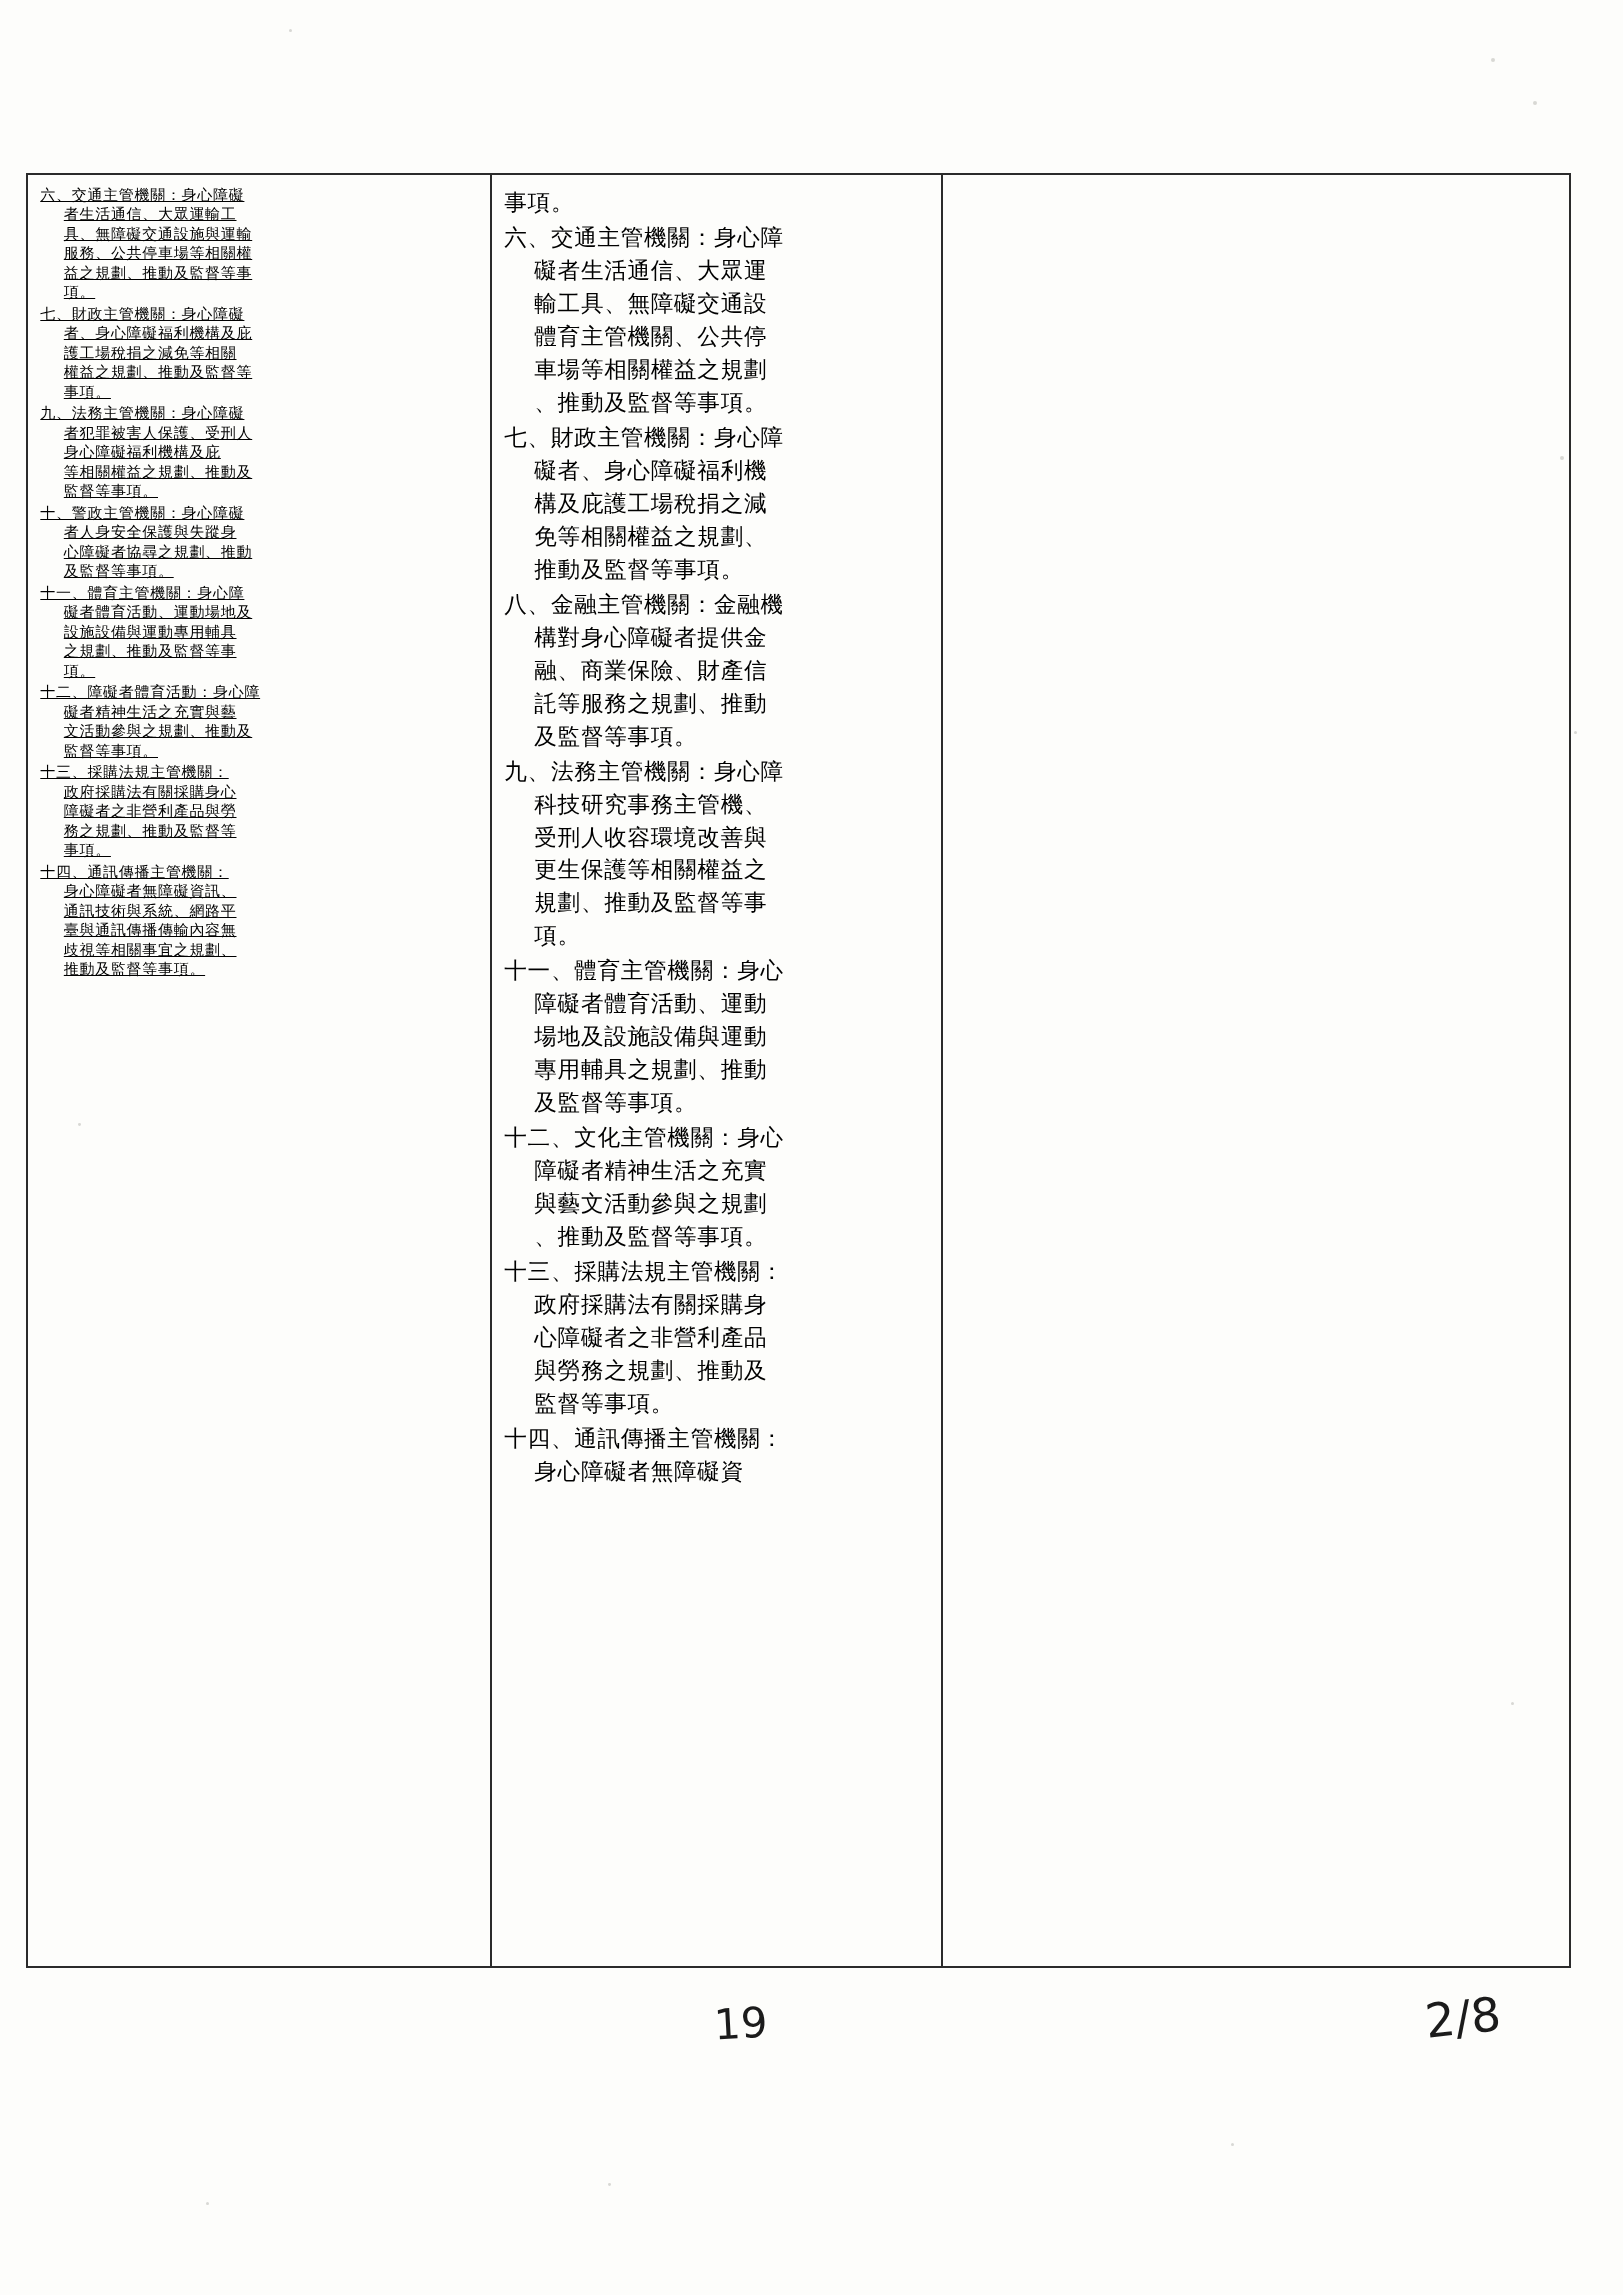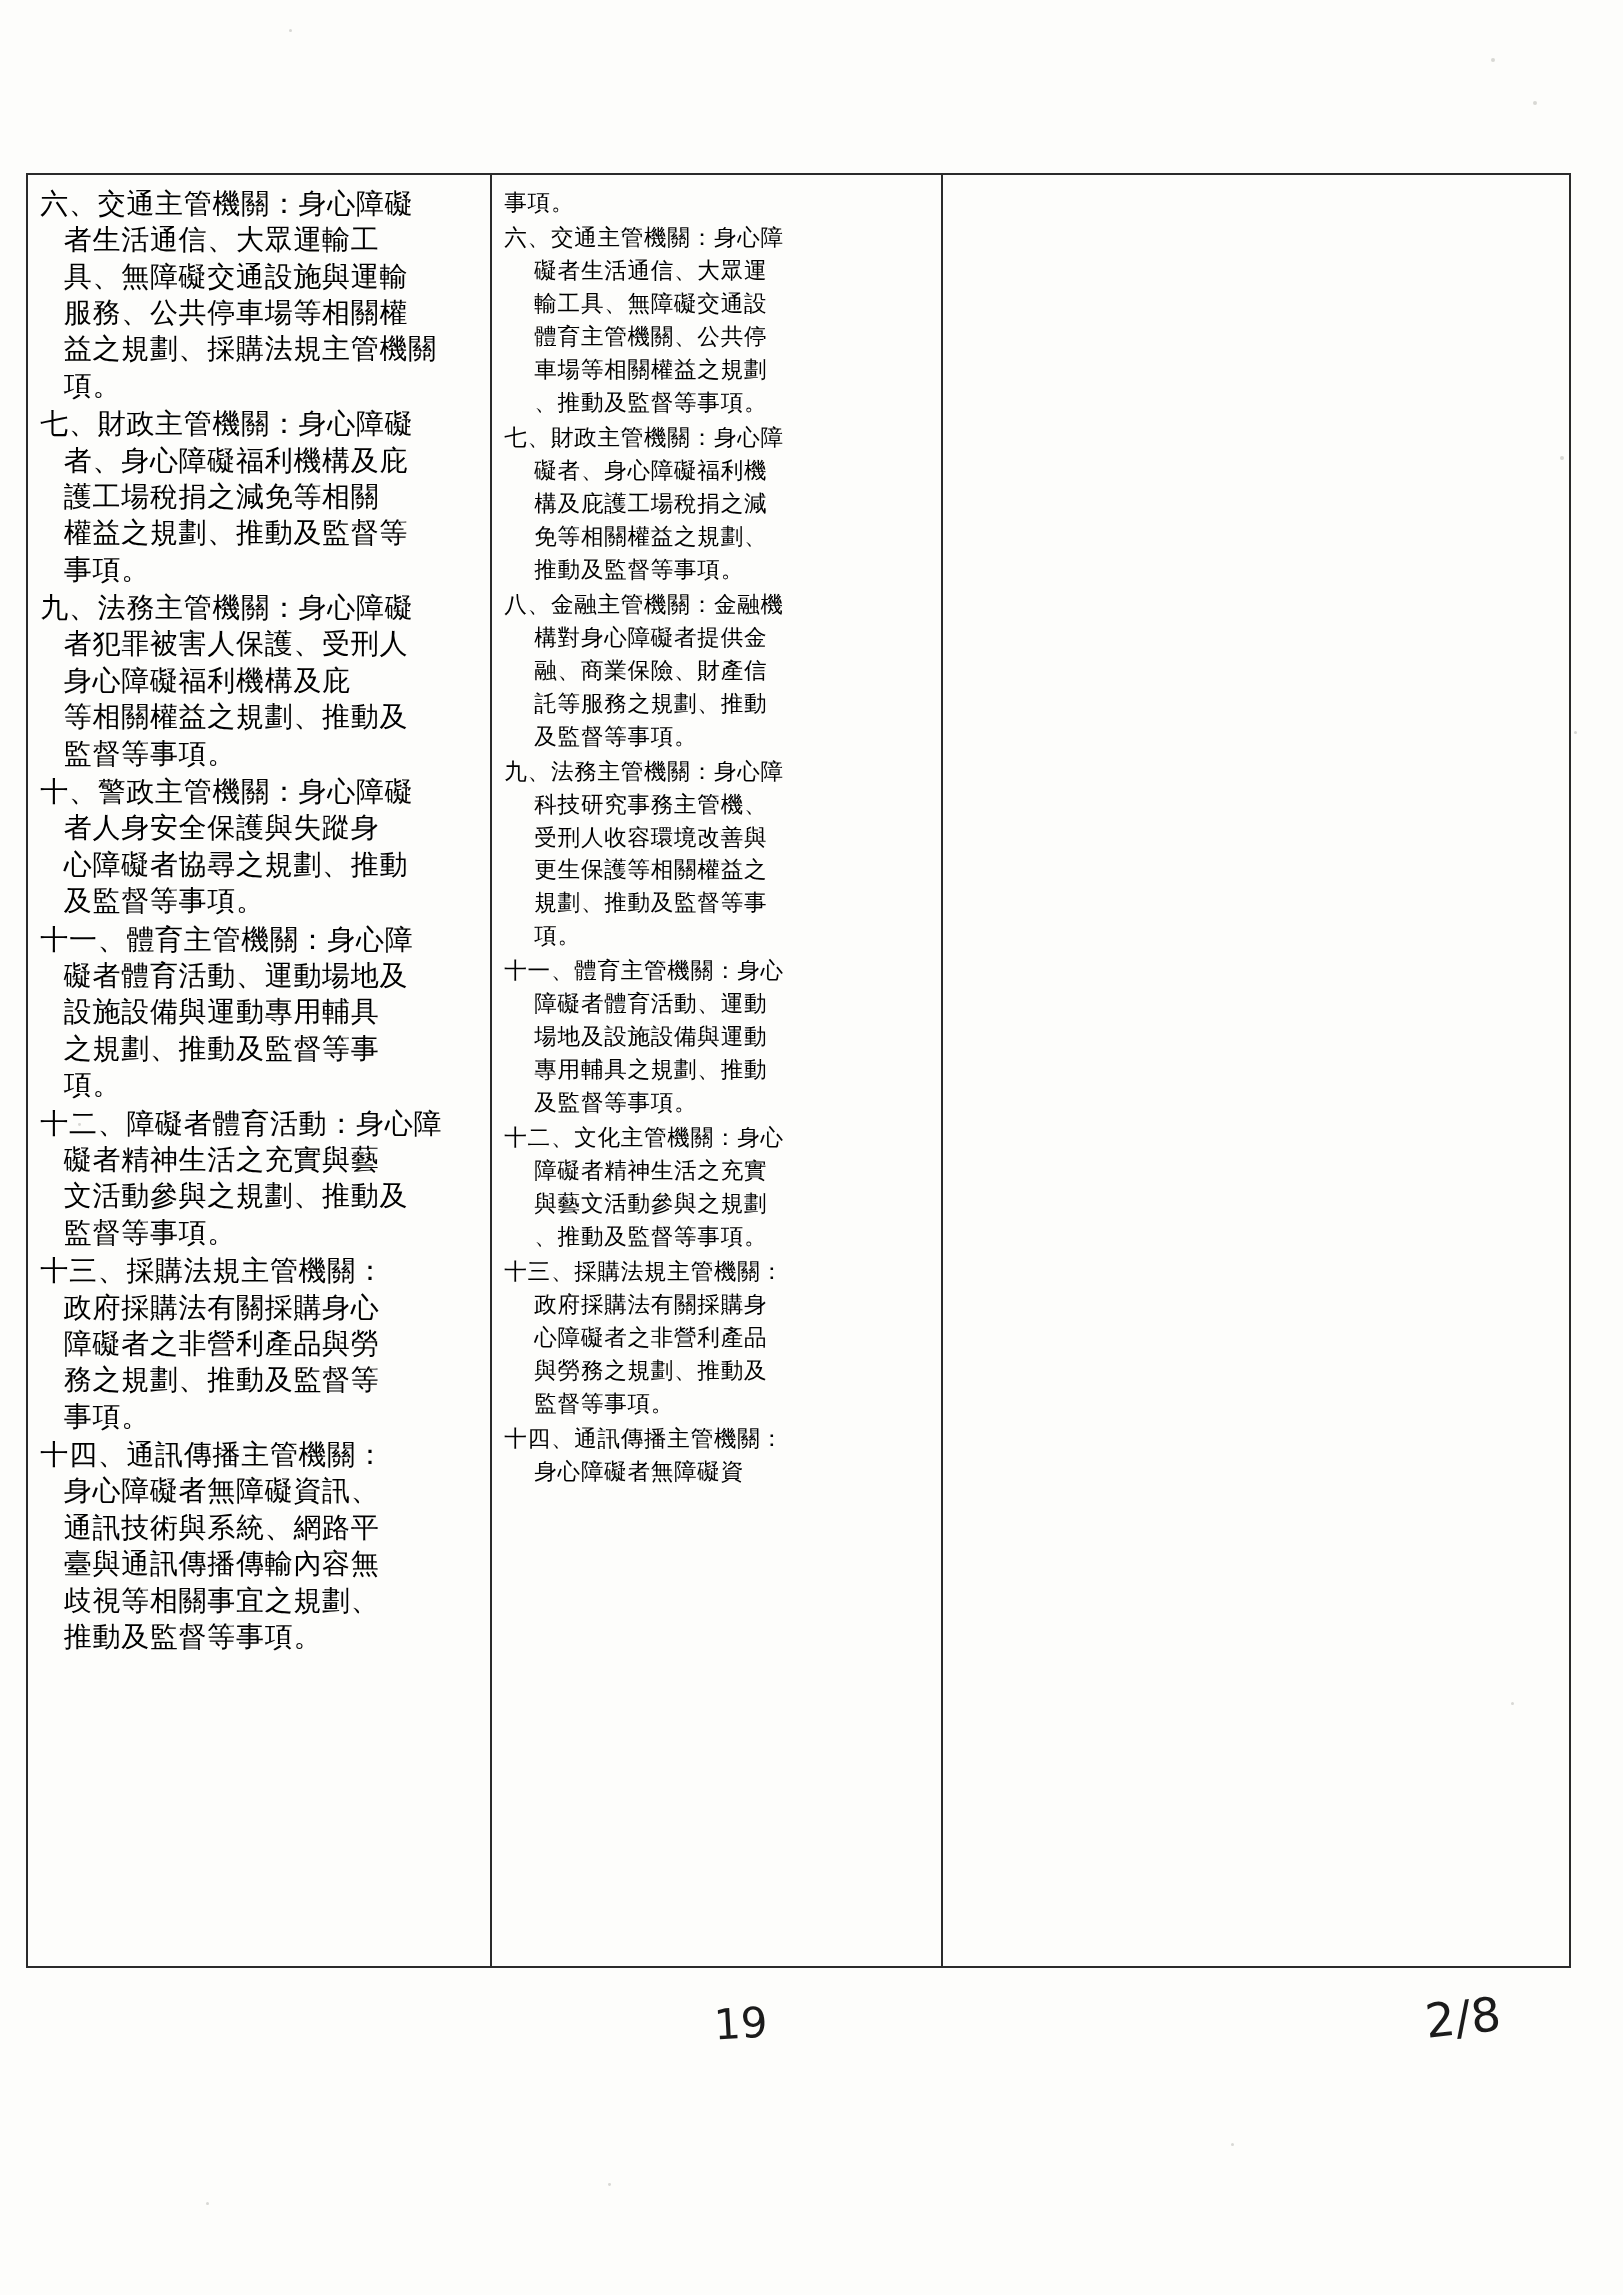--- a/index.html
+++ b/index.html
@@ -47,21 +47,21 @@
   .col-2 { width: 451px; border-right: 2px solid #2b2b2b; }
   .col-3 { flex: 1 1 auto; }
 
   .item {
     display: flex;
     align-items: flex-start;
     margin-bottom: 2px;
   }
 
   
-  .col-1 .item { font-size: 28px; line-height: 1.30; letter-spacing: 0.7px; }
+  .col-1 .item { font-size: 15px; line-height: 1.30; letter-spacing: 0.7px; text-decoration: underline; }
   .col-1 .item .lines { display: block; }
   .col-1 .line { display: block; white-space: nowrap; }
   .col-1 .line.ind { padding-left: 23.5px; }
 
   .col-2 .item { font-size: 22.6px; line-height: 1.46; letter-spacing: 0.7px; }
   .col-2 .line { display: block; white-space: nowrap; }
   .col-2 .line.ind { padding-left: 30px; }
 
   .pagenum {
     position: absolute;
@@ -101,21 +101,21 @@
   <div class="table-wrap">
 
     <div class="col col-1">
 
       <div class="item">
         <span class="lines">
           <span class="line">六、交通主管機關：身心障礙</span>
           <span class="line ind">者生活通信、大眾運輸工</span>
           <span class="line ind">具、無障礙交通設施與運輸</span>
           <span class="line ind">服務、公共停車場等相關權</span>
-          <span class="line ind">益之規劃、採購法規主管機關</span>
+          <span class="line ind">益之規劃、推動及監督等事</span>
           <span class="line ind">項。</span>
         </span>
       </div>
 
       <div class="item">
         <span class="lines">
           <span class="line">七、財政主管機關：身心障礙</span>
           <span class="line ind">者、身心障礙福利機構及庇</span>
           <span class="line ind">護工場稅捐之減免等相關</span>
           <span class="line ind">權益之規劃、推動及監督等</span>

